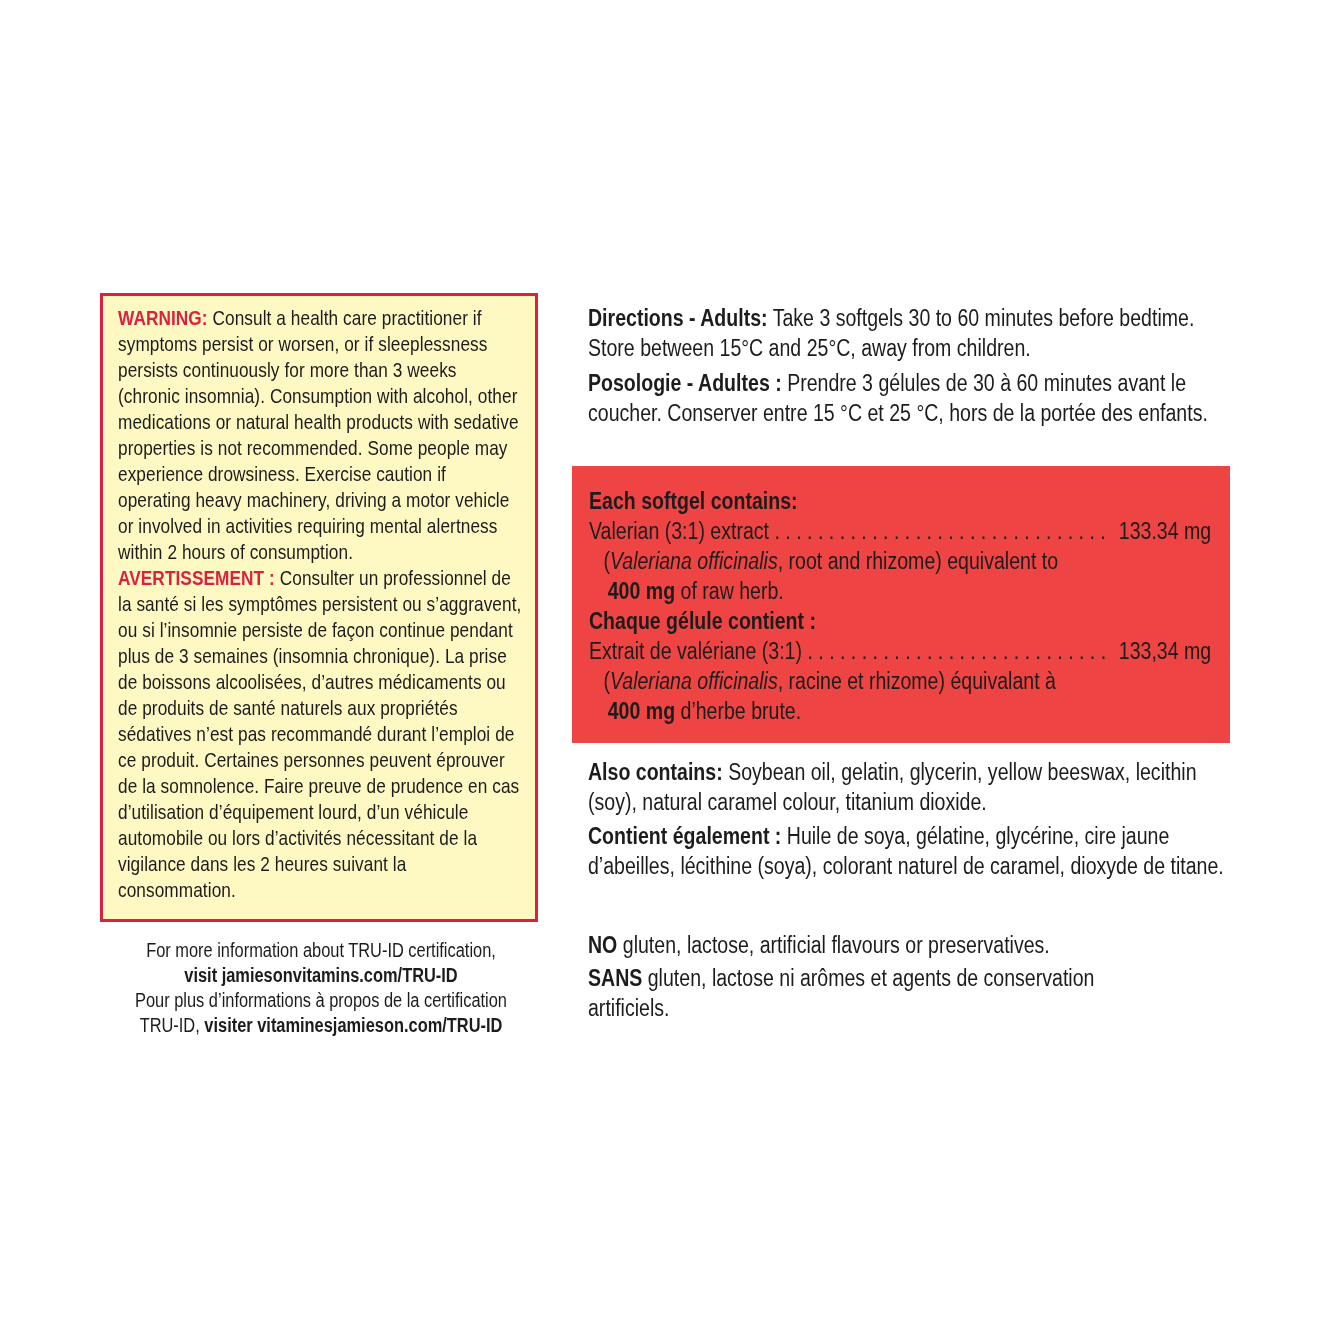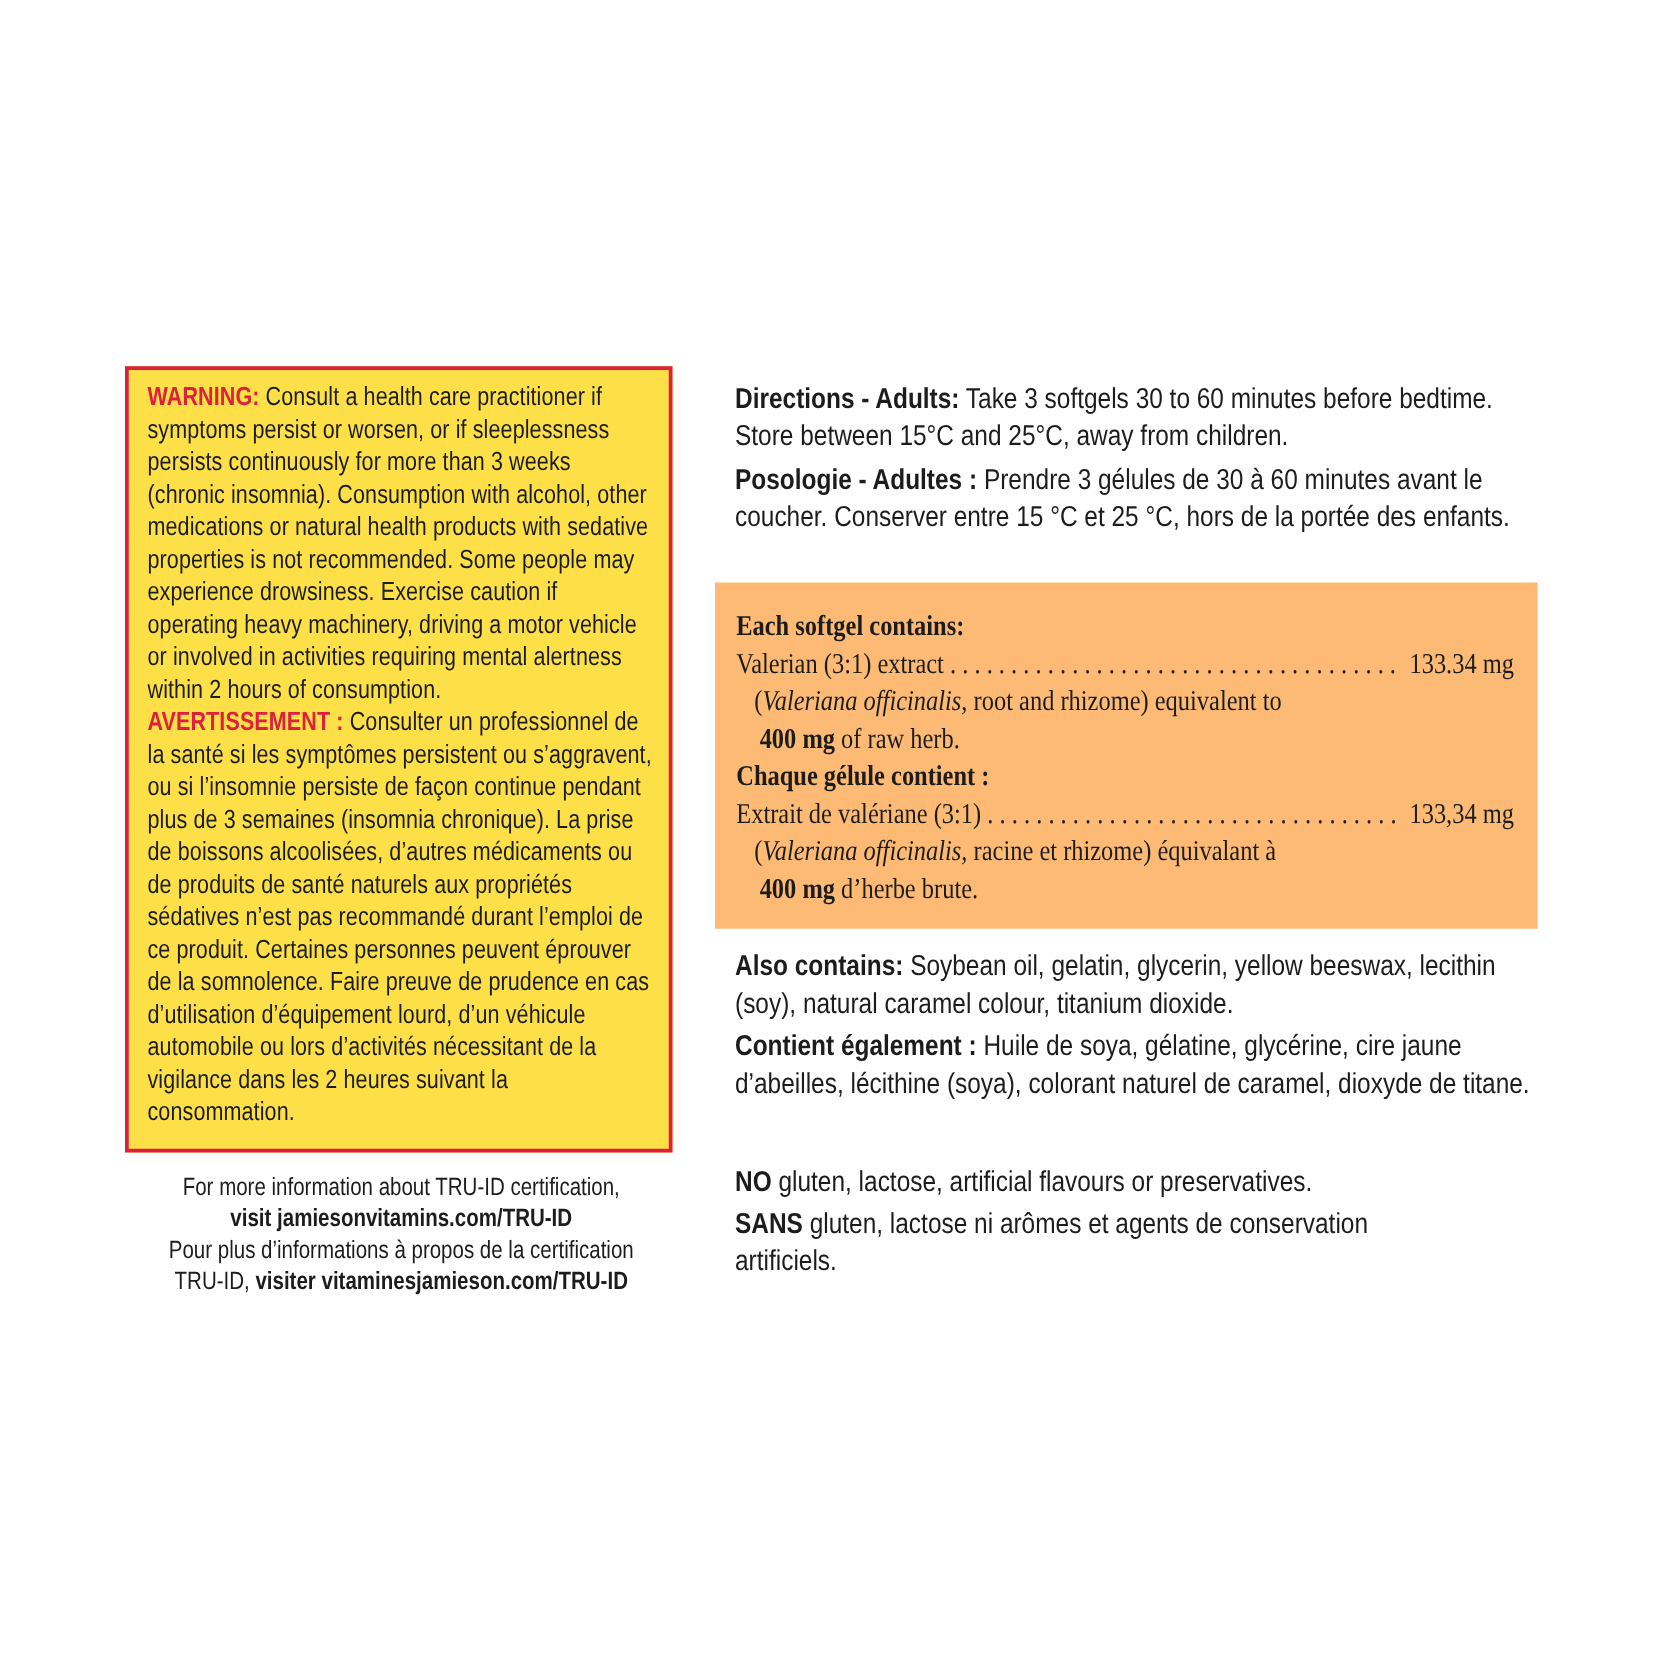--- a/index.html
+++ b/index.html
@@ -16,21 +16,21 @@
   b, .bold { font-weight: bold; }
   .red { color: #dc203e; }
   .ital { font-style: italic; }
 
   
   .warning-box {
     position: absolute; left: 100px; top: 293px;
     width: 438px; height: 629px;
     border: 3px solid #dc203e;
     box-sizing: border-box;
-    background: #fde047;
+    background: #fef9c3;
   }
   .warning-inner {
     position: absolute; left: 15px; top: 9px;
     width: 492px;
     font-size: 21px; line-height: 26px;
     letter-spacing: 0.1px;
   }
   .warn-par { margin: 0; }
 
   .truid {
@@ -45,23 +45,22 @@
   .rblock {
     position: absolute; left: 588px;
     width: 753px;
     font-size: 23px; line-height: 30px;
   }
   .rblock.narrow { width: 612px; }
 
   .green-box {
     position: absolute; left: 572px; top: 466px;
     width: 658px; height: 277px;
-    background: #fdba74;
+    background: #ef4444;
     box-sizing: border-box;
-    font-family: Liberation Serif, serif;
   }
   .green-inner {
     position: absolute; left: 17px; top: 20px;
     width: 732px;
     font-size: 23px; line-height: 30px;
   }
   .ing-line { margin: 0; }
   .leader { display: flex; align-items: baseline; }
   .leader .lname { flex: 0 0 auto; white-space: pre; }
   .leader .lfill { flex: 1 1 auto; overflow: hidden; white-space: nowrap; }

